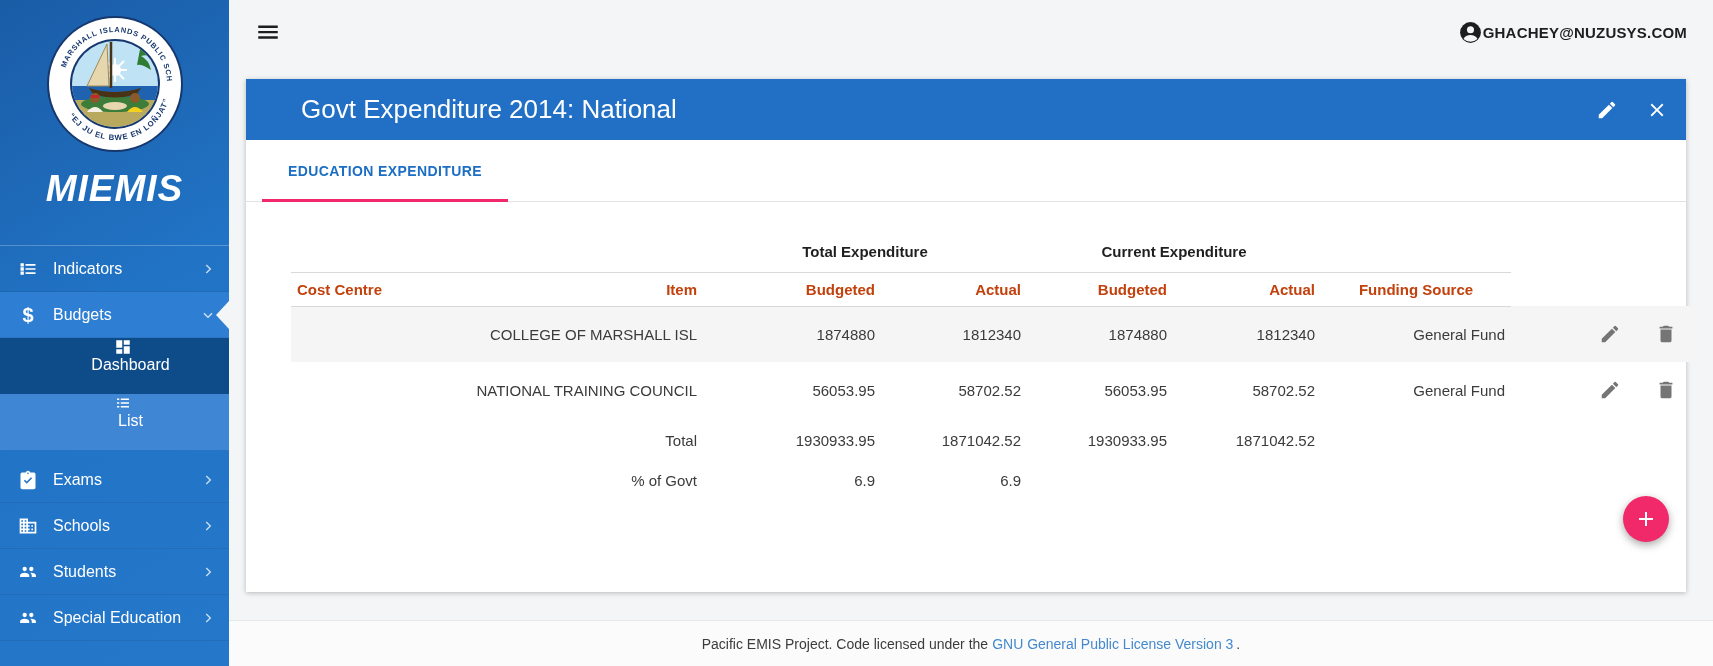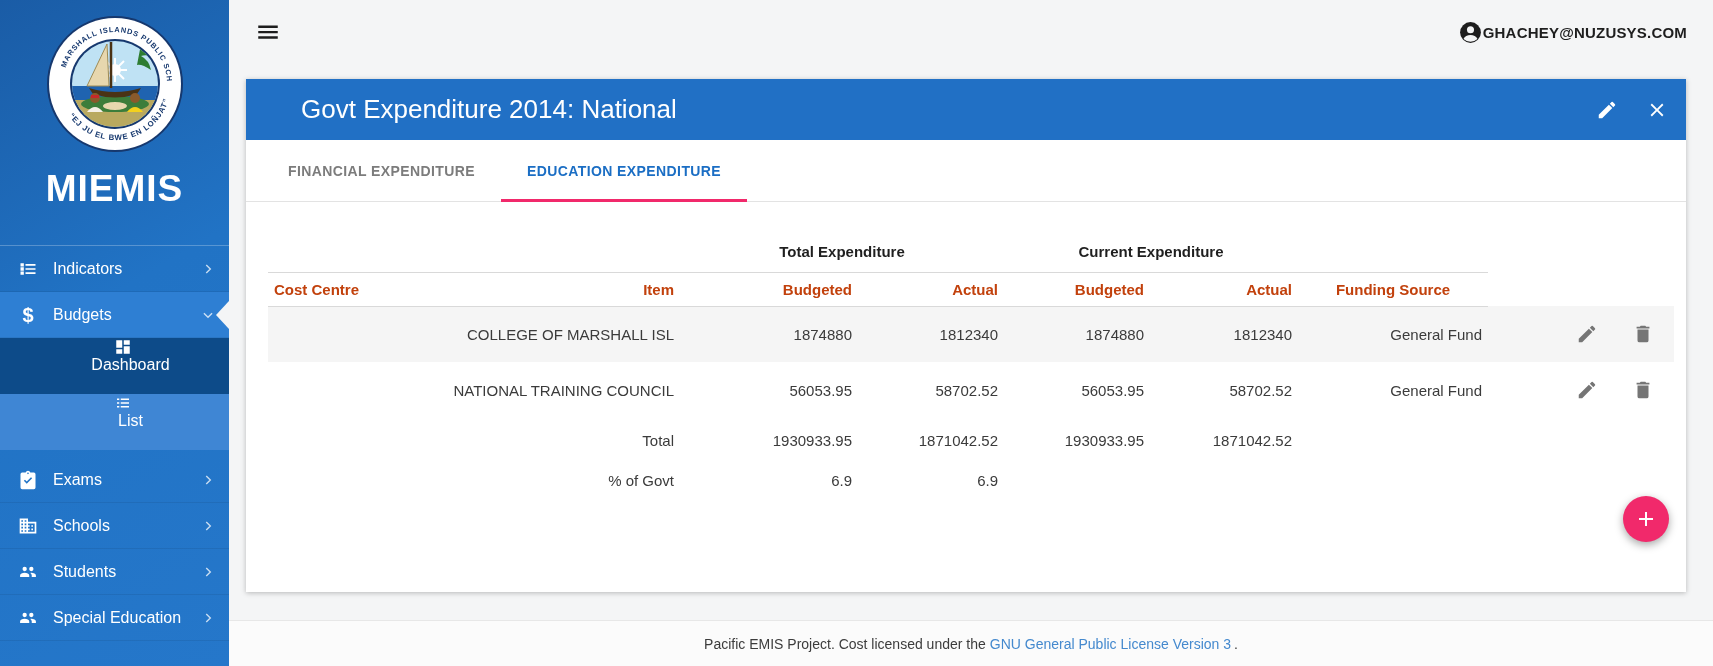--- a/index.html
+++ b/index.html
@@ -5,21 +5,21 @@
   * { box-sizing: border-box; margin: 0; padding: 0; }
   html,body { width: 1713px; height: 666px; overflow: hidden;
     font-family: "Liberation Sans", sans-serif; background:#f4f5f6; }
 
   
   .sidebar { position:absolute; left:0; top:0; width:229px; height:666px;
     background: linear-gradient(150deg,#1a5ca6 0%, #2173c5 45%, #2577ca 100%);
     color:#fff; z-index:20; }
   .logo-wrap { display:flex; justify-content:center; padding-top:14px; }
   .brand { text-align:center; color:#fff; font-size:37px; font-weight:700;
-    letter-spacing:1px; margin-top:14px; }
+    letter-spacing:1px; margin-top:14px;font-style:italic; }
   .menu { position:absolute; top:245px; left:0; right:0;
     border-top:1px solid rgba(255,255,255,0.25); }
   .menu-item { height:46px; display:flex; align-items:center;
     padding:0 14px 0 18px; font-size:16px; position:relative; cursor:pointer;
     border-bottom:1px solid rgba(0,0,0,0.07); }
   .menu-item .mi-icon { width:20px; height:20px; margin-right:15px; flex:0 0 20px;
     display:flex; align-items:center; justify-content:center; }
   .mi-icon svg { width:20px; height:20px; fill:#fff; }
   .mi-label { flex:1; font-weight:400; }
   .chev { width:14px; height:14px; opacity:.75; }
@@ -60,21 +60,21 @@
   .tabs { display:flex; height:62px; align-items:stretch; padding-left:16px;
     border-bottom:1px solid #e3e3e3; }
   .tab { display:flex; align-items:center; padding:0 26px; font-size:14px;
     font-weight:700; letter-spacing:.4px; color:#7c7c7c; cursor:pointer; position:relative; }
   .tab.active { color:#1b6ec4; }
   .tab.active::after { content:""; position:absolute; left:0; right:0; bottom:-1px;
     height:3px; background:#f1296b; }
 
   
   .table-wrap { margin:30px 22px 0 22px; }
-  table { border-collapse:collapse; table-layout:fixed; width:1406px; font-size:15px; color:#3b3b3b; }
+  table { border-collapse:collapse; table-layout:fixed; width:1406px; font-size:15px; color:#3b3b3b;margin-left:23px; }
   col.c1{width:150px} col.c2{width:262px} col.c3{width:178px} col.c4{width:146px}
   col.c5{width:146px} col.c6{width:148px} col.c7{width:190px} col.c8{width:186px}
   th,td { font-weight:400; padding:0 6px; white-space:nowrap; overflow:visible; }
   tr.group-row { height:40px; }
   tr.group-row th { font-weight:700; color:#1f1f1f; text-align:center;
     border-bottom:1px solid #d9d9d9; }
   tr.group-row th.no-line { border-bottom:none; }
   tr.head-row { height:34px; }
   tr.head-row th { color:#c2410c; font-weight:700; border-bottom:1px solid #d9d9d9; }
   .al { text-align:left; } .ar { text-align:right; } .ac { text-align:center; }
@@ -277,21 +277,20 @@
       </span>
       <span class="icon-btn">
         <svg viewBox="0 0 24 24">
             <path d="M19 6.41 17.59 5 12 10.59 6.41 5 5 6.41 10.59 12 5 17.59 6.41 19 12 13.41 17.59 19 19 17.59 13.41 12z"></path>
           </svg>
       </span>
     </span>
   </div>
 
   <div class="tabs">
-    <div class="tab">FINANCIAL EXPENDITURE</div>
     <div class="tab active">EDUCATION EXPENDITURE</div>
   </div>
 
   <div class="table-wrap">
     <table>
       <colgroup>
         <col class="c1">
           <col class="c2">
           <col class="c3">
           <col class="c4">
@@ -395,16 +394,16 @@
 
   <div class="fab">
     <svg viewBox="0 0 24 24">
         <path d="M11 5h2v14h-2z"></path>
         <path d="M5 11h14v2H5z"></path>
       </svg>
   </div>
 </div>
 
 <div class="footer">
-  <span>Pacific EMIS Project. Cost licensed under the</span>
+  <span>Pacific EMIS Project. Code licensed under the</span>
   <a href="#">GNU General Public License Version 3</a>
   <span>.</span>
 </div>
 
 </body></html>

